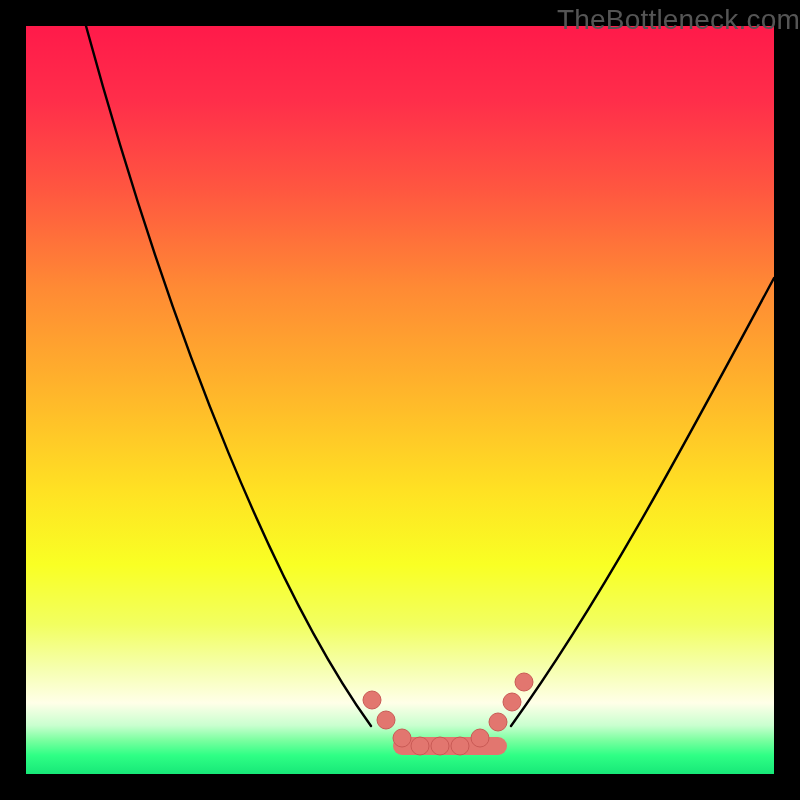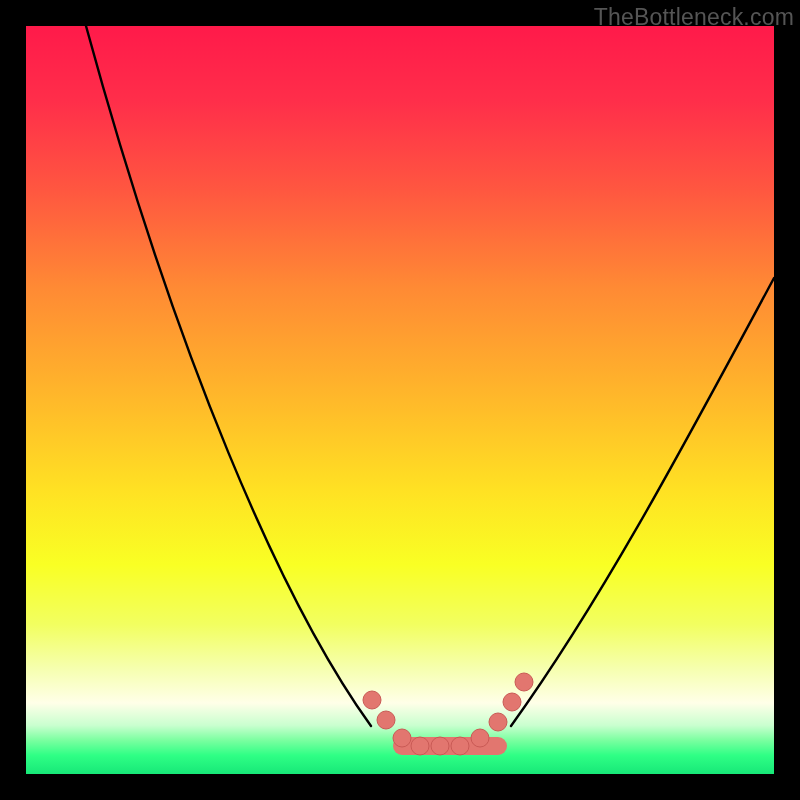--- a/index.html
+++ b/index.html
@@ -36,23 +36,23 @@
   .curve-svg {
     position: absolute;
     left: 0;
     top: 0;
     width: 100%;
     height: 100%;
   }
   .watermark {
     position: absolute;
     top: 4px;
-    right: 6px;
+    right: 0;
     color: #555;
-    font-size: 23px;
+    font-size: 28px;
     font-weight: 500;
     letter-spacing: 0.2px;
   }
 </style>
 </head>
 <body>
 
 <div class="frame">
 
   <div class="plot-area">

